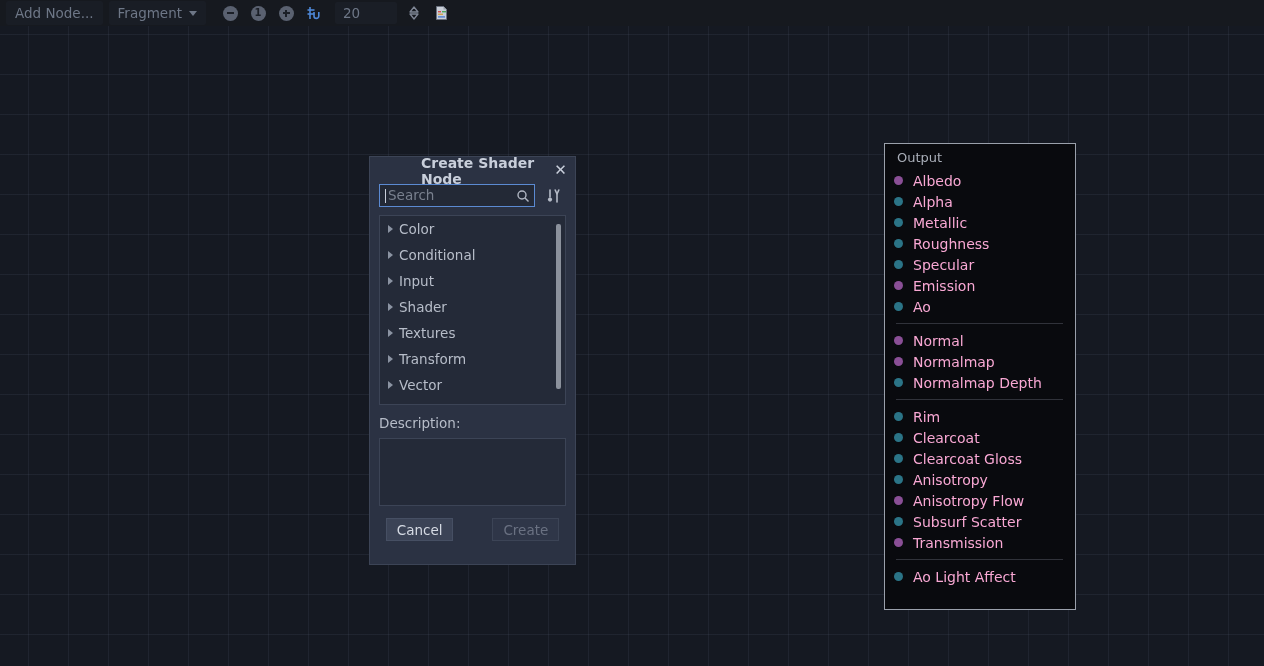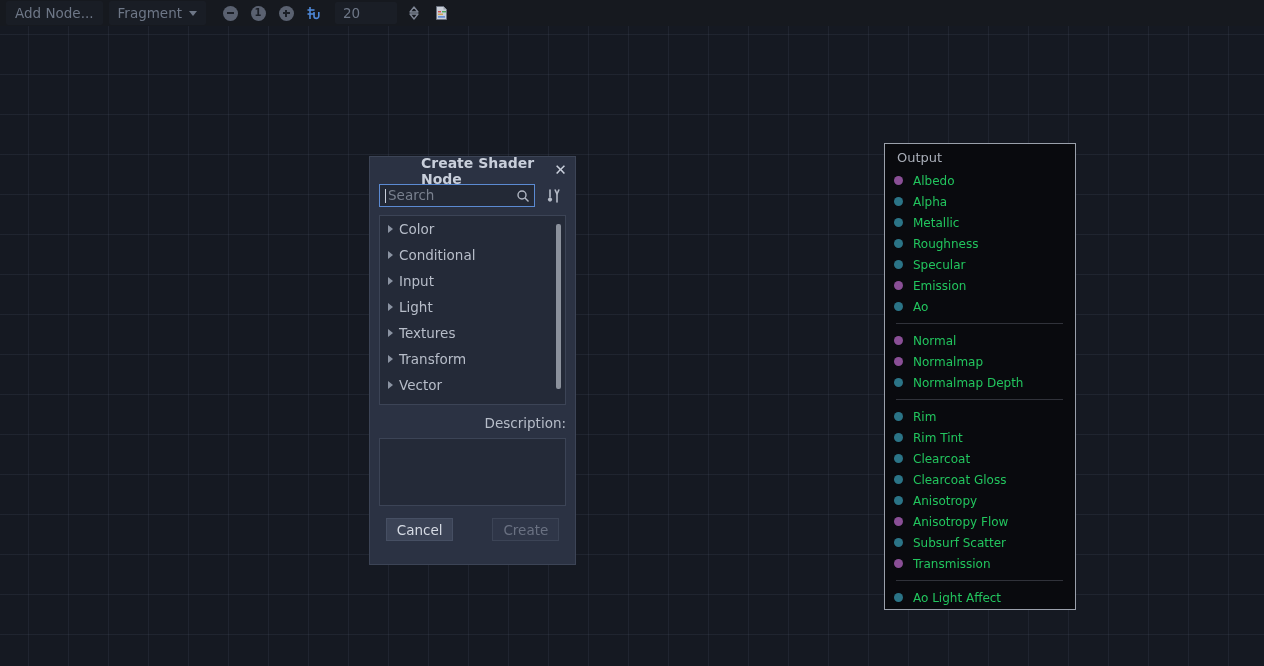--- a/index.html
+++ b/index.html
@@ -134,22 +134,22 @@
     height: 21px;
     padding-left: 9px;
   }
   .port-dot {
     width: 9px; height: 9px;
     border-radius: 50%;
     margin-right: 10px;
     flex: 0 0 auto;
   }
   .port-label {
-    color: #22c55e;
-    font-size: 12px;
+    color: #f9a8d4;
+    font-size: 14px;
     line-height: 1;
   }
   .port-sep {
     height: 1px;
     background: #30323a;
     margin: 6px 12px 6px 11px;
   }
 
   
   #create-dialog {
@@ -260,21 +260,20 @@
     top: 6px;
     width: 5px;
     height: 165px;
     background: #8b919c;
     border-radius: 2px;
   }
   .desc-label {
     margin-top: 10px;
     color: #b7bdc9;
     font-size: 13.5px;
-    text-align: right;
   }
   .desc-box {
     margin-top: 7px;
     height: 68px;
     background: #242a38;
     border: 1px solid #3c4456;
     box-sizing: border-box;
   }
   .dlg-buttons {
     margin-top: 12px;
@@ -422,24 +421,20 @@
       <span class="port-label">Normalmap Depth</span>
     </div>
   </div>
 
   <div class="port-sep"></div>
 
   <div>
     <div class="port-row">
       <span class="port-dot" style="background:#2b7487"></span>
       <span class="port-label">Rim</span>
-    </div>
-    <div class="port-row">
-      <span class="port-dot" style="background:#2b7487"></span>
-      <span class="port-label">Rim Tint</span>
     </div>
     <div class="port-row">
       <span class="port-dot" style="background:#2b7487"></span>
       <span class="port-label">Clearcoat</span>
     </div>
     <div class="port-row">
       <span class="port-dot" style="background:#2b7487"></span>
       <span class="port-label">Clearcoat Gloss</span>
     </div>
     <div class="port-row">
@@ -509,21 +504,21 @@
       <div class="tree-item">
         <span class="tree-arrow"></span>
         <span>Conditional</span>
       </div>
       <div class="tree-item">
         <span class="tree-arrow"></span>
         <span>Input</span>
       </div>
       <div class="tree-item">
         <span class="tree-arrow"></span>
-        <span>Light</span>
+        <span>Shader</span>
       </div>
       <div class="tree-item">
         <span class="tree-arrow"></span>
         <span>Textures</span>
       </div>
       <div class="tree-item">
         <span class="tree-arrow"></span>
         <span>Transform</span>
       </div>
       <div class="tree-item">

